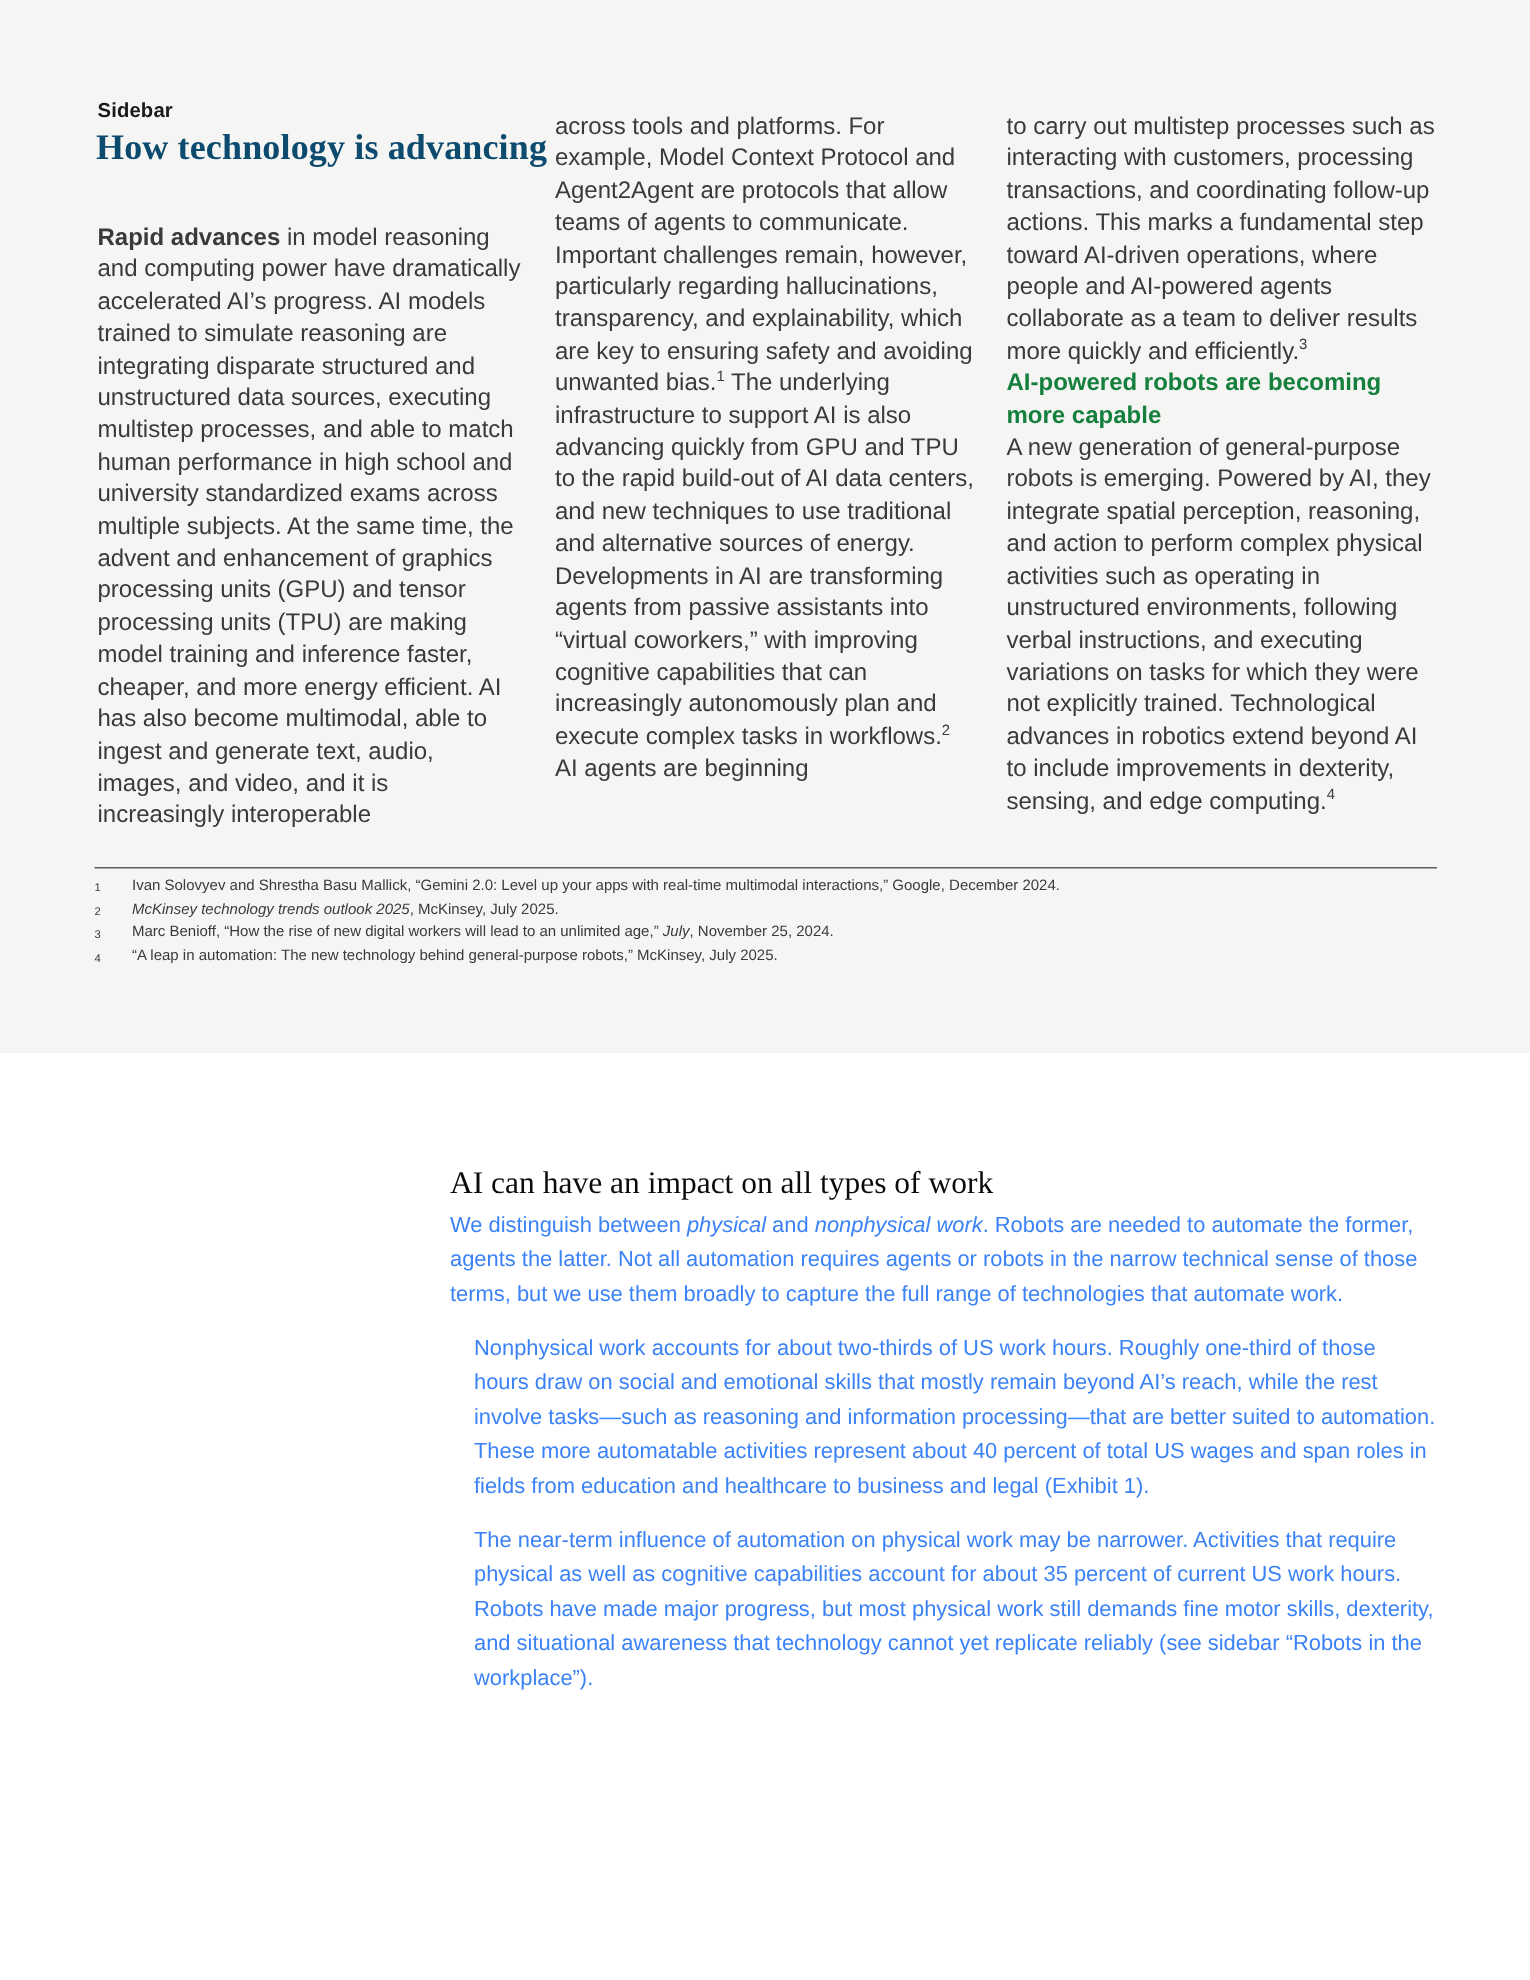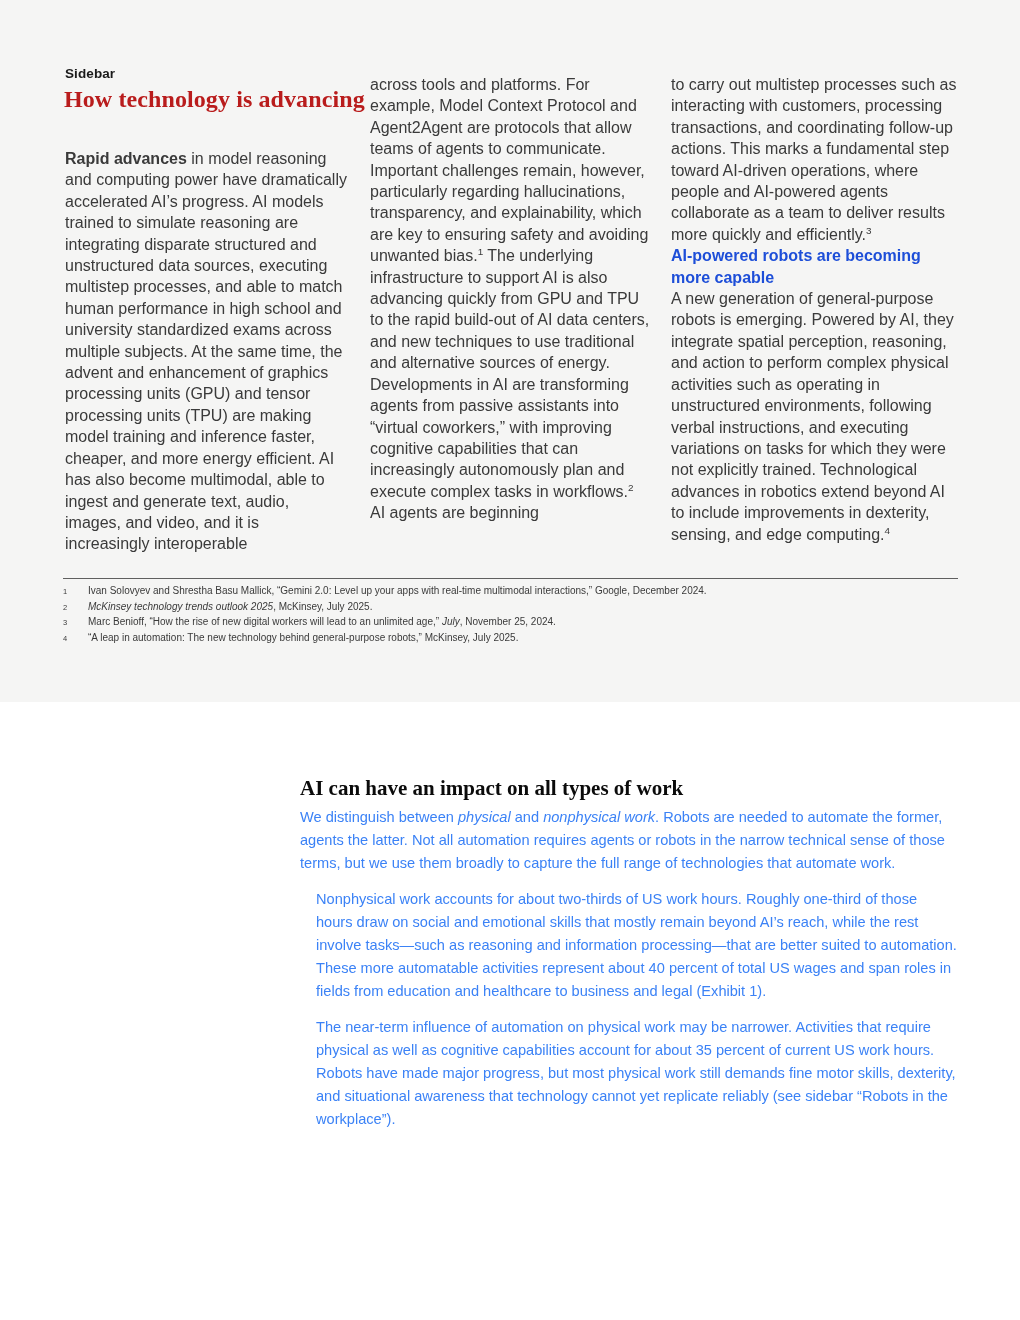--- a/index.html
+++ b/index.html
@@ -28,36 +28,36 @@
     color: #1a1a1a;
     letter-spacing: 0.1px;
     text-align: right;
   }
   .sidebar-title {
     position: absolute;
     left: 64px; top: 86px;
     font-family: "Liberation Serif", serif;
     font-size: 24px;
     font-weight: 700;
-    color: #b91c1c;
+    color: #0c4a6e;
     letter-spacing: 0.1px;
   }
   .col {
     position: absolute;
     font-size: 16px;
     line-height: 21.4px;
     color: #3a3a3a;
   }
   .col-1 { left: 65px;  top: 148px; width: 282px; }
   .col-2 { left: 370px; top: 74px;  width: 282px; }
   .col-3 { left: 671px; top: 74px;  width: 290px; }
   .col p { margin: 0; }
   .subhead {
     font-weight: 700;
-    color: #1d4ed8;
+    color: #15803d;
     margin-top: 15px;
   }
   sup {
     font-size: 0.62em;
     vertical-align: super;
     line-height: 0;
   }
   .footnote-rule {
     position: absolute;
     left: 63px; top: 578px;
@@ -79,21 +79,21 @@
     flex: 0 0 25px;
     font-size: 7.5px;
     padding-top: 1px;
   }
   .fn-text { flex: 1; }
   .main-heading {
     position: absolute;
     left: 300px; top: 776px;
     font-family: "Liberation Serif", serif;
     font-size: 21px;
-    font-weight: 700;
+    font-weight: 400;
     color: #0b0b0b;
   }
   .main-body {
     position: absolute;
     left: 300px; top: 806px;
     width: 657px;
     font-size: 14.6px;
     line-height: 23px;
     color: #3b82f6;
   }

